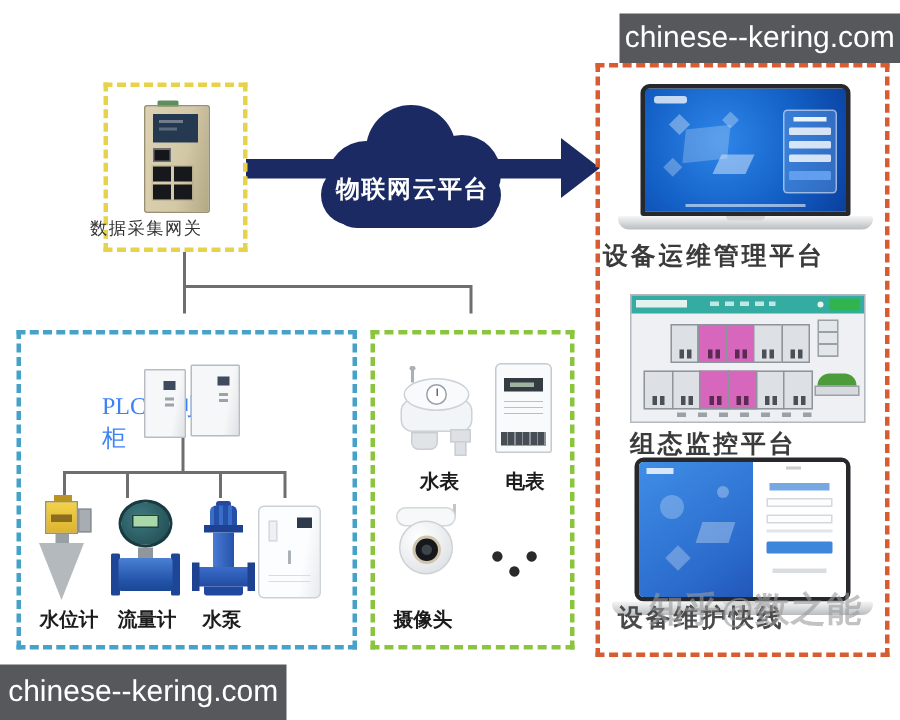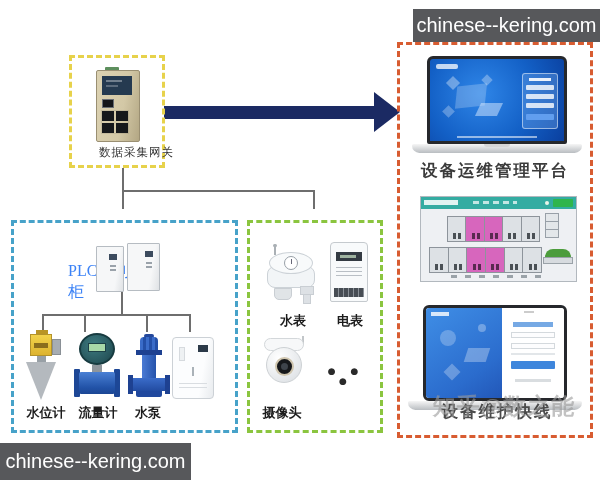--- a/index.html
+++ b/index.html
@@ -53,21 +53,21 @@
     background:linear-gradient(100deg,#dcd2b2 0%,#d3c8a6 60%,#b3a784 100%); border:1px solid #9a8f72; }
   .gw-term { left:9px; top:0; width:14px; height:5px; background:#5d8f5d; border-radius:1px; }
   .gw-panel { left:6px; top:9px; width:30px; height:19px; background:#253a50;
     background-image:linear-gradient(rgba(255,255,255,.35),rgba(255,255,255,.35)),linear-gradient(rgba(255,255,255,.25),rgba(255,255,255,.25));
     background-size:16px 2px,12px 2px; background-position:4px 4px,4px 9px; background-repeat:no-repeat; }
   .gw-port1 { left:6px; top:32px; width:12px; height:9px; background:#14161a; border:1px solid #6a6f75; }
   .gw-ports { left:6px; top:44px; width:26px; height:22px;
     background-image:linear-gradient(#16181b,#16181b),linear-gradient(#16181b,#16181b),linear-gradient(#16181b,#16181b),linear-gradient(#16181b,#16181b);
     background-size:12px 10px; background-position:left top,right top,left bottom,right bottom; background-repeat:no-repeat;
     outline:1px solid #77716030; }
-  .gw-label { left:-12px; bottom:5px; width:114px; text-align:right; font-size:11.5px; color:#333; letter-spacing:1px; }
+  .gw-label { left:-12px; bottom:5px; width:114px; text-align:left; font-size:11.5px; color:#333; letter-spacing:1px; }
 
   
   .plc-label { left:28px; top:261px; width:68px; font-size:16px; color:#3b82f6; z-index:2;margin-left:40px; }
   .cabinet { z-index:2; background:linear-gradient(100deg,#f6f7f8 72%,#dfe2e5 100%);
     border:1px solid #b6bcc2; border-radius:1px; }
   .cab1 { left:96px; top:246px; width:28px; height:46px; }
   .cab2 { left:127px; top:243px; width:33px; height:48px; }
   .cabinet::before { content:''; position:absolute; top:7px; right:6px; width:8px; height:6px; background:#3c4b5e; }
   .cabinet::after { content:''; position:absolute; top:18px; right:7px; width:6px; height:2px;
     background:#9aa2aa; box-shadow:0 4px 0 #9aa2aa; }
@@ -213,37 +213,50 @@
   .l3d { left:52px; top:16px; width:8px; height:8px; border-radius:50%; background:rgba(255,255,255,.3); }
   .lp3-right { left:76px; top:0; width:62px; height:90px; background:#fff; }
   .lp3-right > div { position:relative; margin:0 auto; }
   .lg3-title { margin-top:12px !important; width:40px; height:5px; background:#5e9adf; opacity:.85; }
   .lg3-field { margin-top:5px !important; width:44px; height:6px; border:1px solid #d4d9dd; background:#fdfdfe; }
   .lg3-link { margin-top:4px !important; width:44px; height:2px; background:#e2e6e9; }
   .lg3-btn { margin-top:6px !important; width:44px; height:8px; background:#3e86dc; border-radius:1px; }
   .lg3-foot { margin-top:10px !important; width:36px; height:3px; background:#d9dde0; }
   .lp3-corner { right:4px; top:3px; width:10px; height:2px; background:#ccc; }
 
-  .plat-label { z-index:2; font-size:16.5px; font-weight:bold; color:#3b3b3b; letter-spacing:2px; text-align:center; }
+  .plat-label { z-index:2; font-size:16.5px; font-weight:bold; color:#3b3b3b; letter-spacing:2px; text-align:left; }
   .plab1 { left:402px; top:160px; width:186px; }
   .plab2 { left:420px; top:285px; width:157px; }
   .plab3 { left:412px; top:401px; width:170px; color:#4a4a4a;font-family:Liberation Mono, monospace; }
   .photo-credit { left:418px; top:391px; width:172px; font-size:23px; font-weight:bold; color:#9a9a9a;
     opacity:.6; letter-spacing:1px; text-align:center; z-index:3; }
 </style>
 </head>
 <body>
 
 <div class="stage">
 
   <div class="abs wm wm-top">chinese--kering.com</div>
   <div class="abs wm wm-bottom">chinese--kering.com</div>
 
   <div class="abs arrow-bar"></div>
   <div class="abs arrow-head"></div>
+  <div class="abs cloud">
+    <svg viewBox="0 0 142 84">
+      <g fill="#1b2a63">
+        <circle cx="40" cy="50" r="26"></circle>
+        <circle cx="70" cy="30" r="30"></circle>
+        <circle cx="104" cy="46" r="26"></circle>
+        <circle cx="30" cy="60" r="20"></circle>
+        <circle cx="112" cy="60" r="18"></circle>
+        <rect x="16" y="44" width="112" height="38" rx="18"></rect>
+      </g>
+    </svg>
+    <div class="abs cloud-label">物联网云平台</div>
+  </div>
 
   <div class="abs gw-box">
     <div class="abs gw-device">
       <div class="abs gw-term"></div>
       <div class="abs gw-body"></div>
       <div class="abs gw-panel"></div>
       <div class="abs gw-port1"></div>
       <div class="abs gw-ports"></div>
     </div>
     <div class="abs gw-label">数据采集网关</div>
@@ -373,20 +386,21 @@
       <div class="sc-cell"></div>
       <div class="sc-cell pink"></div>
       <div class="sc-cell pink"></div>
       <div class="sc-cell"></div>
       <div class="sc-cell"></div>
     </div>
     <div class="abs sc-grass-base"></div>
     <div class="abs sc-grass-top"></div>
     <div class="abs sc-dashes"></div>
   </div>
+  <div class="abs plat-label plab2">组态监控平台</div>
 
   <div class="abs laptop lp3">
     <div class="abs lp-screen">
       <div class="abs lp3-left">
         <div class="abs lp3-logo"></div>
         <div class="abs l3a"></div>
         <div class="abs l3b"></div>
         <div class="abs l3c"></div>
         <div class="abs l3d"></div>
       </div>

